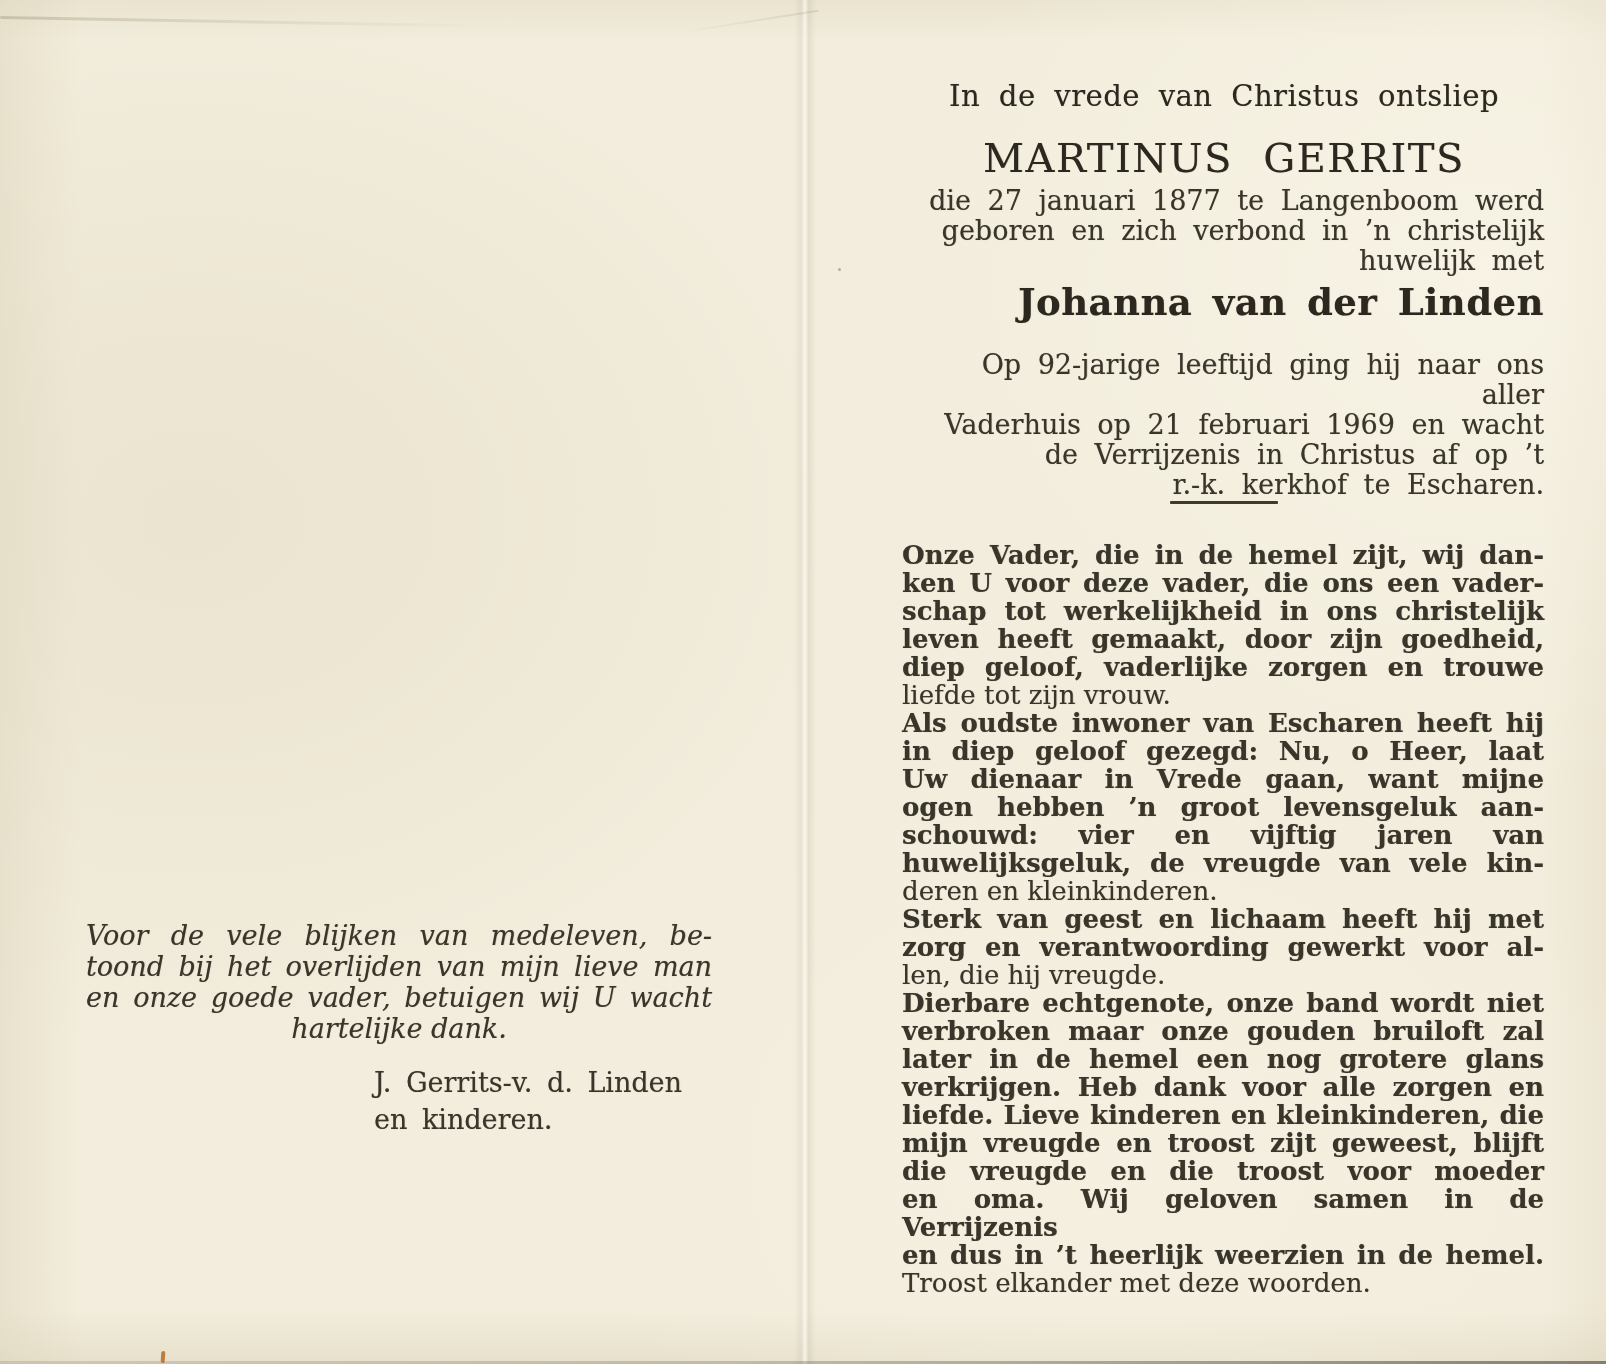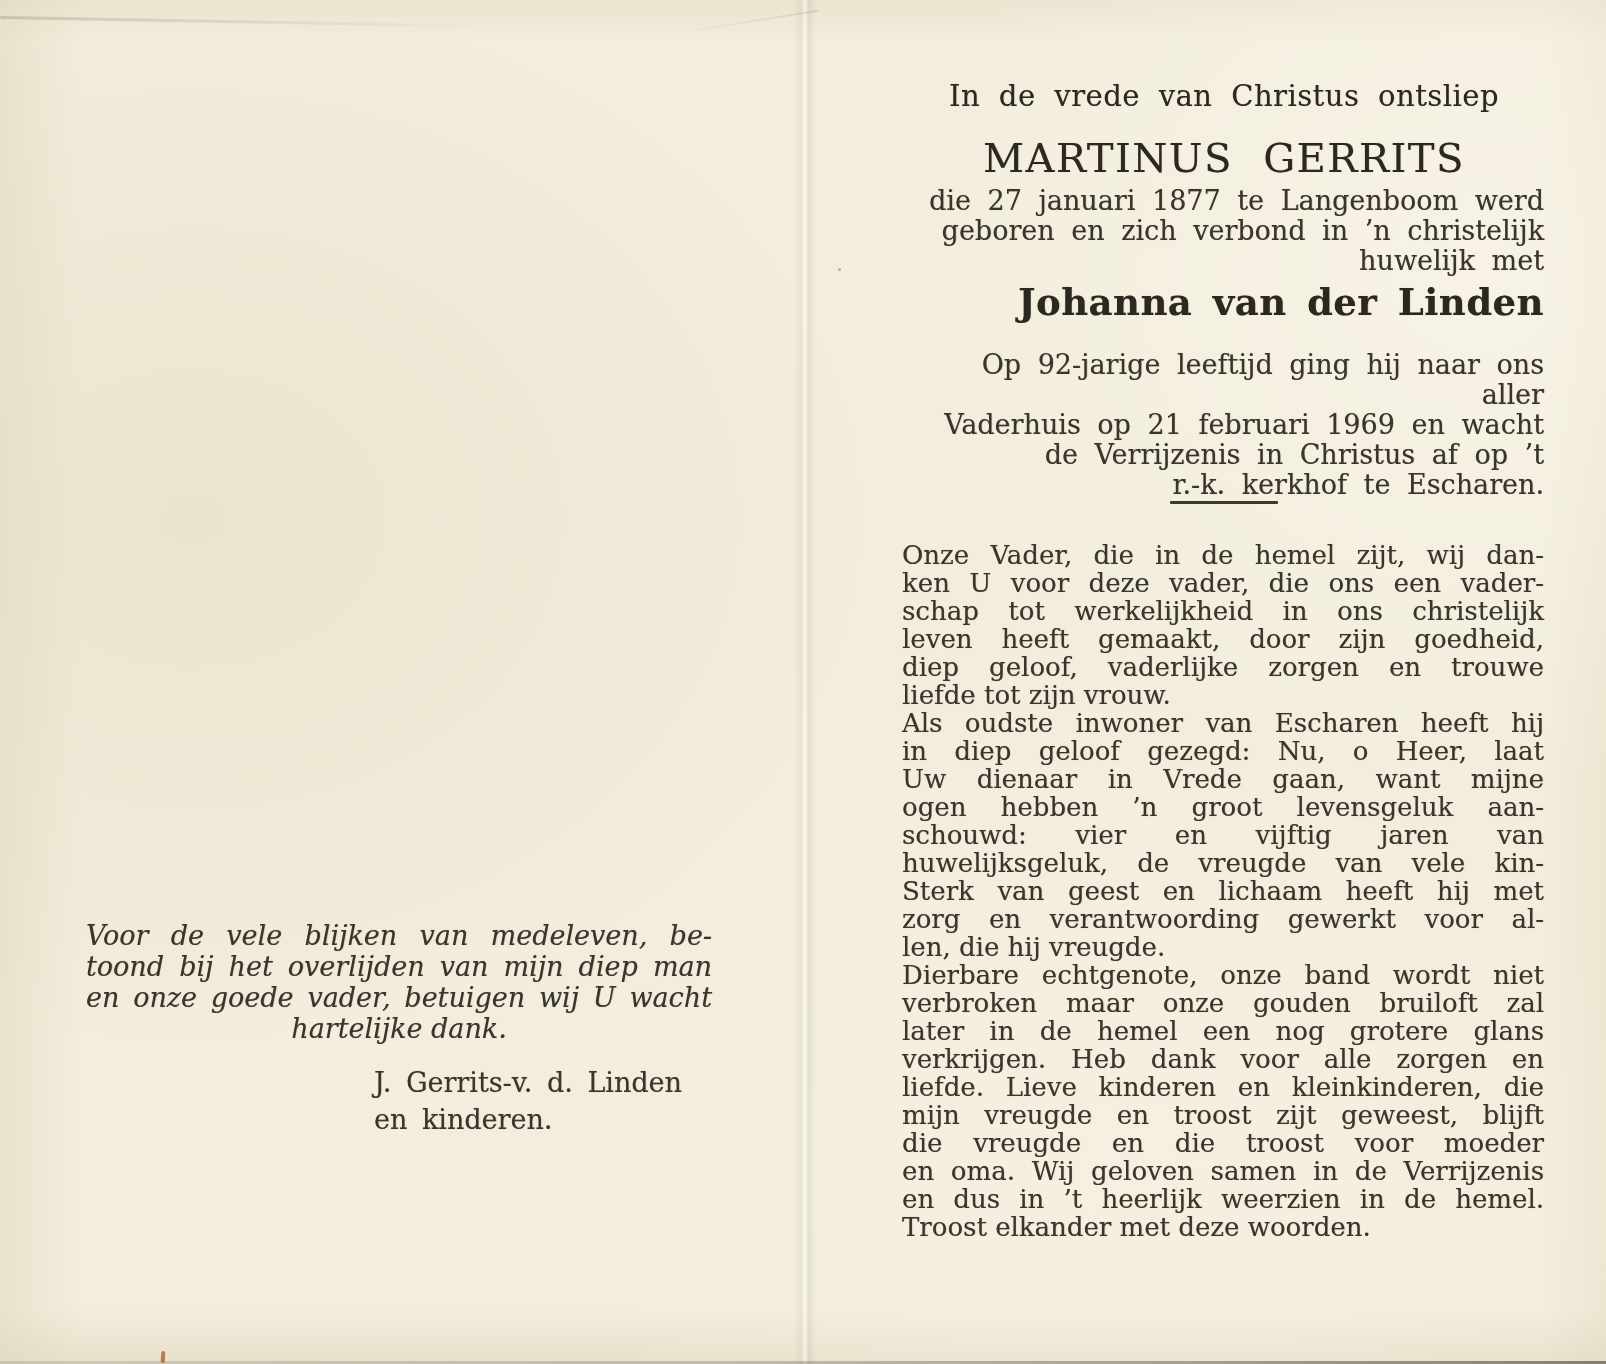--- a/index.html
+++ b/index.html
@@ -56,21 +56,21 @@
   .death{top:350px;}
   .divider{
     position:absolute;left:364px;top:501px;width:108px;height:3px;
     background:var(--divider,#3f3a31);border-radius:1px;
   }
   .memorial{
     position:absolute;left:96px;top:541px;width:642px;
     font-size:26px;line-height:28px;
   }
   .memorial .bl{text-align:left;}
-  .memorial .bl.just{text-align:justify;text-align-last:justify;}
+  .memorial .bl.just{text-align:justify;text-align-last:justify;font-weight:bold;}
 
   
   .thanks{
     position:absolute;left:86px;top:920px;width:626px;
     font-size:27px;line-height:31px;font-style:italic;
   }
   .thanks .tline{text-align:center;}
   .thanks .tline.just{text-align:justify;text-align-last:justify;}
   .sig{
     position:absolute;left:374px;top:1064px;width:420px;
@@ -111,21 +111,21 @@
   }
 </style>
 </head>
 <body>
 
 <div id="card">
 
   <section class="page left">
     <div class="thanks ink">
         <div class="tline just">Voor de vele blijken van medeleven, be-</div>
-        <div class="tline just">toond bij het overlijden van mijn diep man</div>
+        <div class="tline just">toond bij het overlijden van mijn lieve man</div>
         <div class="tline just">en onze goede vader, betuigen wij U wacht</div>
         <div class="tline">hartelijke dank.</div>
       </div>
     <div class="sig ink">
       <div>J. Gerrits-v. d. Linden</div>
       <div>en kinderen.</div>
     </div>
   </section>
 
   <section class="page right">
@@ -150,20 +150,21 @@
         <div class="bl just">schap tot werkelijkheid in ons christelijk</div>
         <div class="bl just">leven heeft gemaakt, door zijn goedheid,</div>
         <div class="bl just">diep geloof, vaderlijke zorgen en trouwe</div>
         <div class="bl">liefde tot zijn vrouw.</div>
         <div class="bl just">Als oudste inwoner van Escharen heeft hij</div>
         <div class="bl just">in diep geloof gezegd: Nu, o Heer, laat</div>
         <div class="bl just">Uw dienaar in Vrede gaan, want mijne</div>
         <div class="bl just">ogen hebben ’n groot levensgeluk aan-</div>
         <div class="bl just">schouwd: vier en vijftig jaren van</div>
         <div class="bl just">huwelijksgeluk, de vreugde van vele kin-</div>
+        <div class="bl">deren en kleinkinderen.</div>
         <div class="bl just">Sterk van geest en lichaam heeft hij met</div>
         <div class="bl just">zorg en verantwoording gewerkt voor al-</div>
         <div class="bl">len, die hij vreugde.</div>
         <div class="bl just">Dierbare echtgenote, onze band wordt niet</div>
         <div class="bl just">verbroken maar onze gouden bruiloft zal</div>
         <div class="bl just">later in de hemel een nog grotere glans</div>
         <div class="bl just">verkrijgen. Heb dank voor alle zorgen en</div>
         <div class="bl just">liefde. Lieve kinderen en kleinkinderen, die</div>
         <div class="bl just">mijn vreugde en troost zijt geweest, blijft</div>
         <div class="bl just">die vreugde en die troost voor moeder</div>

